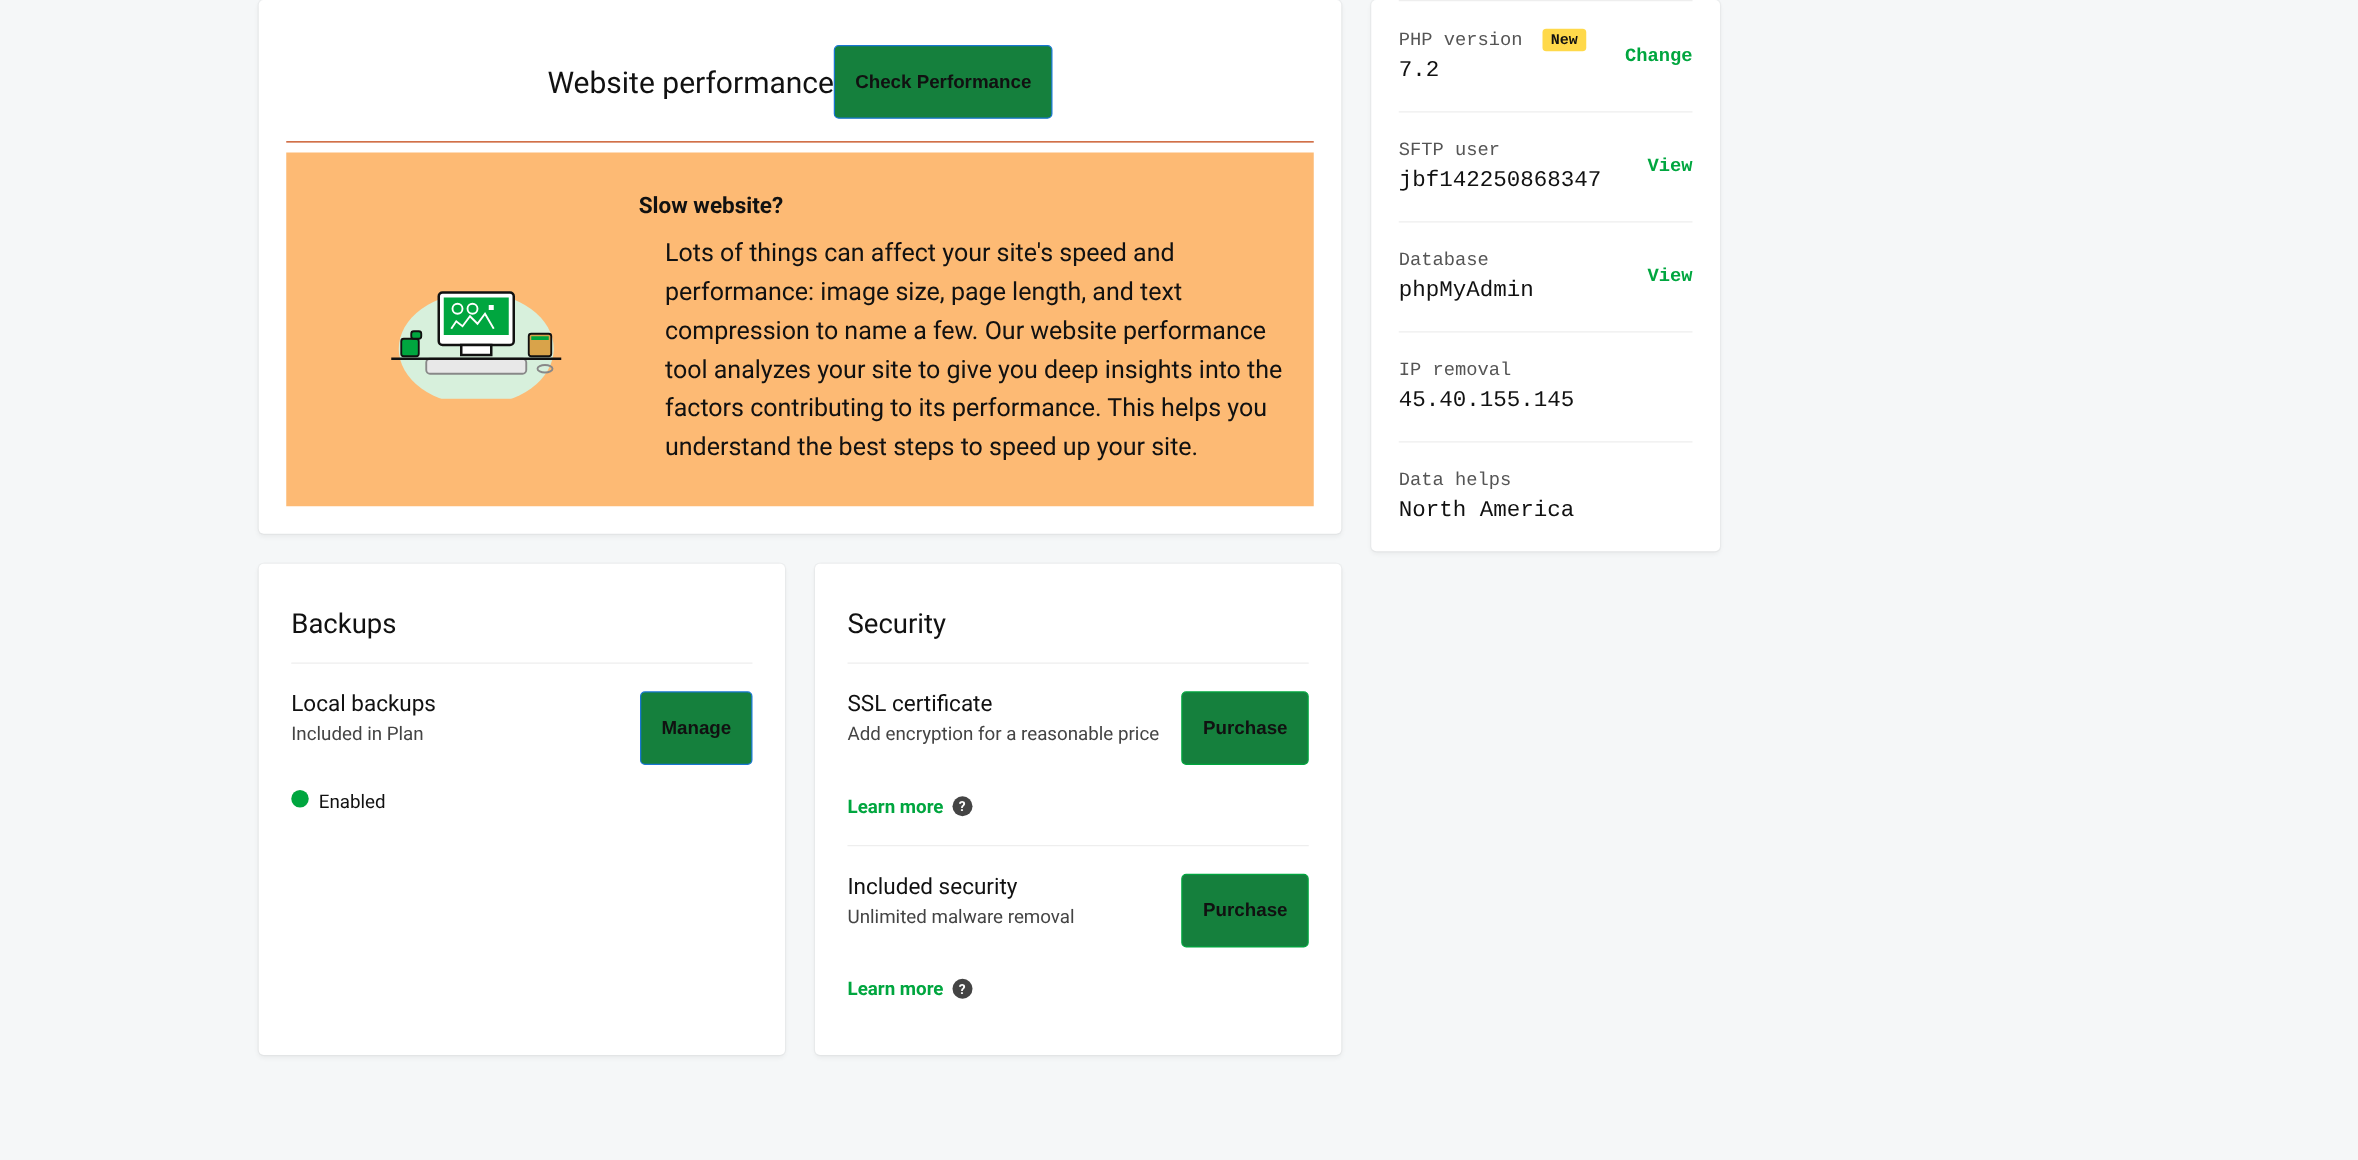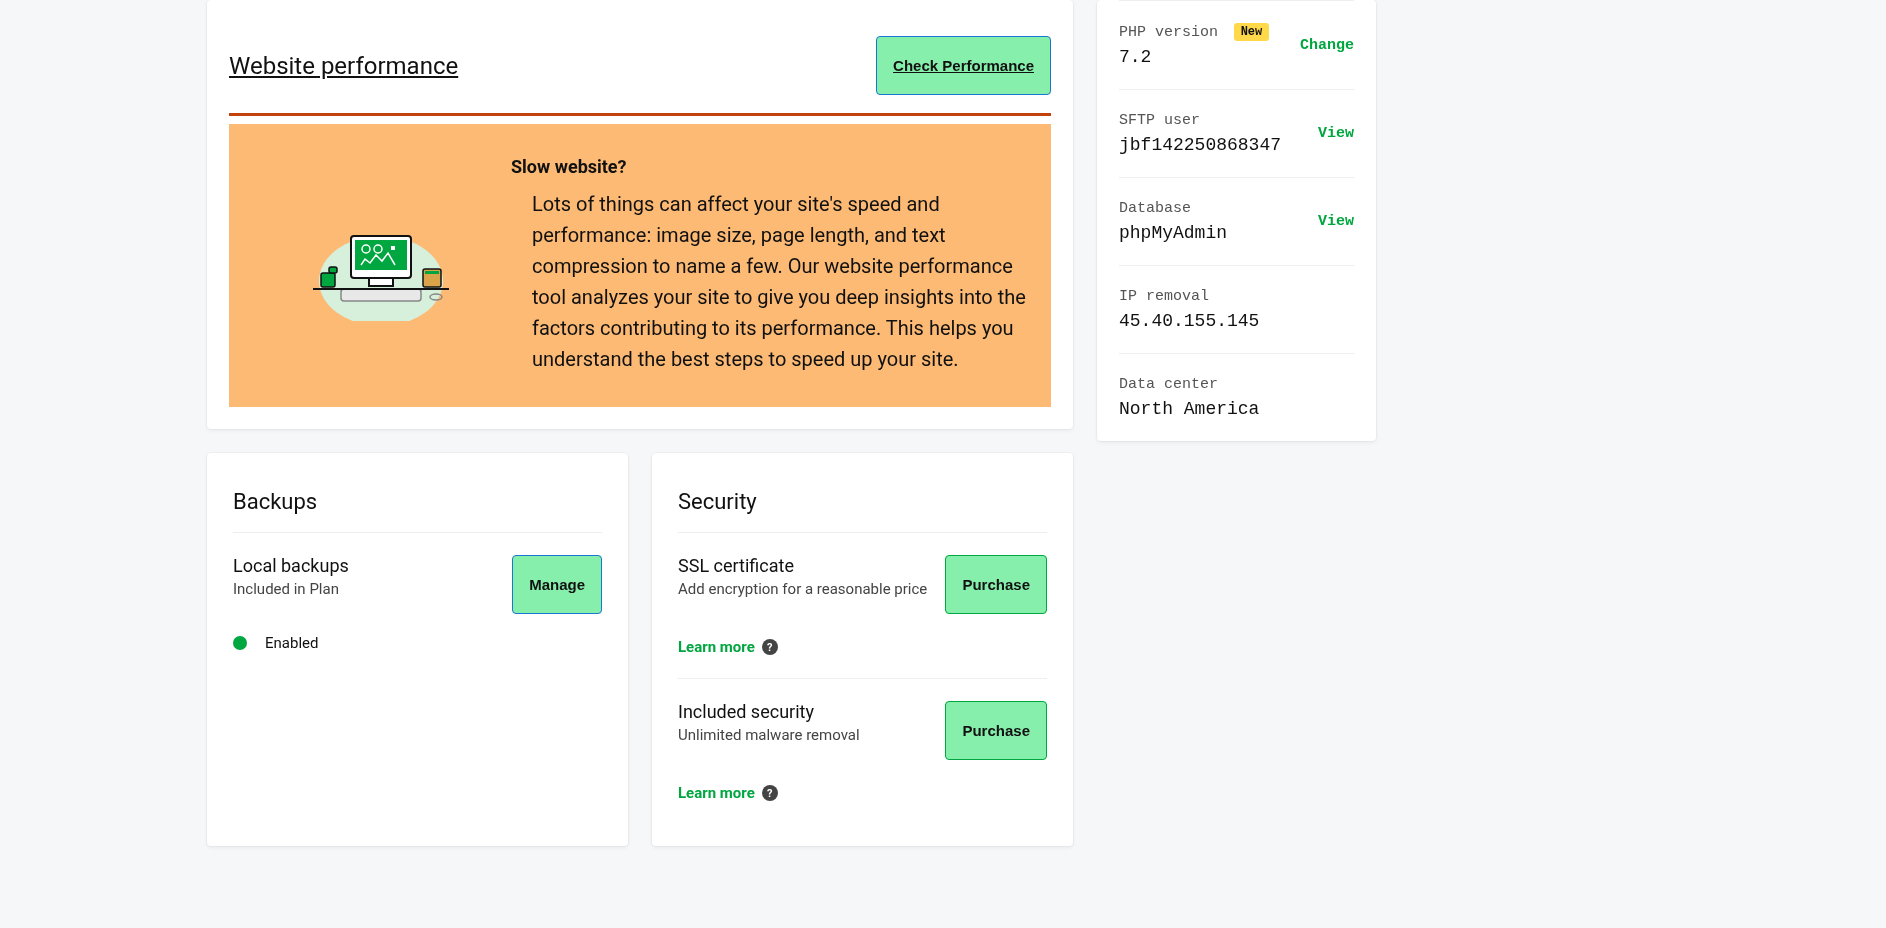--- a/index.html
+++ b/index.html
@@ -28,38 +28,37 @@
   border-radius: 4px;
   box-shadow: 0 0 0 1px rgba(0,0,0,0.03), 0 2px 4px rgba(0,0,0,0.05);
   margin-bottom: 24px;
 }
 .perf-card {
   padding: 0 22px 22px 22px;
 }
 .perf-head {
   display: flex;
   align-items: center;
-  justify-content: space-between;
+  justify-content: center;
   padding: 36px 0 18px 0;
-  border-bottom: 3px solid #c2410c;
-  text-decoration: underline;
+  border-bottom: 1px solid #c2410c;
 }
 .perf-head h2 {
   font-size: 24px;
   font-weight: 400;
   color: #111;
 }
 .btn {
   display: inline-block;
   padding: 20px 16px;
   font-size: 15px;
   font-weight: 600;
   border-radius: 4px;
   cursor: pointer;
-  background: #86efac;
+  background: #15803d;
   white-space: nowrap;
 }
 .btn-blue {
   border: 1px solid #1976d2;
   color: #111;
 }
 .btn-green {
   border: 1px solid #00a63f;
   color: #111;
 }
@@ -113,22 +112,22 @@
   font-size: 18px;
   font-weight: 400;
 }
 .item-sub {
   font-size: 15px;
   color: #444;
   margin-top: 4px;
 }
 .status-row {
   display: flex;
-  align-items: center;
-  gap: 18px;
+  align-items: flex-start;
+  gap: 8px;
   margin-top: 20px;
 }
 .status-dot {
   width: 14px;
   height: 14px;
   border-radius: 50%;
   background: #00a63f;
 }
 .status-text { font-size: 15px; }
 .learn-more {
@@ -320,19 +319,19 @@
 
       <div class="side-item">
         <div>
           <div class="side-label">IP removal</div>
           <div class="side-value">45.40.155.145</div>
         </div>
       </div>
 
       <div class="side-item">
         <div>
-          <div class="side-label">Data center</div>
+          <div class="side-label">Data helps</div>
           <div class="side-value">North America</div>
         </div>
       </div>
     </div>
   </div>
 </div>
 
 </body></html>

